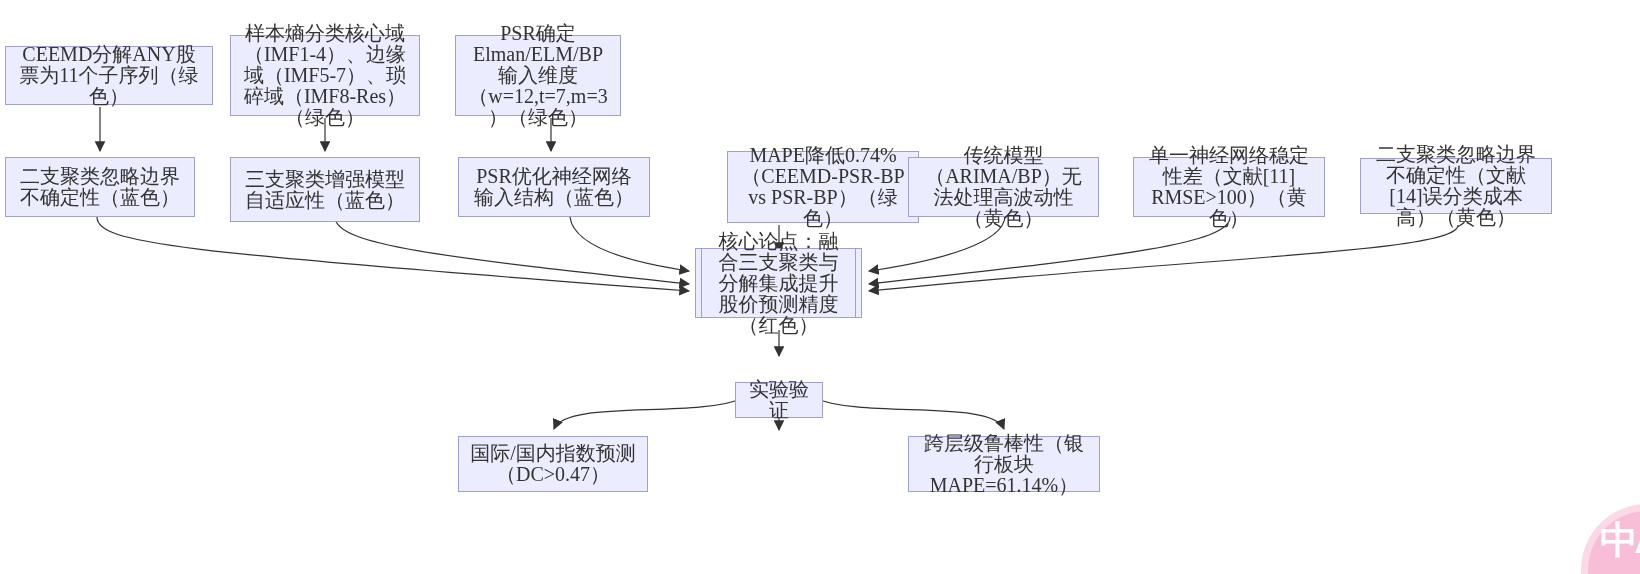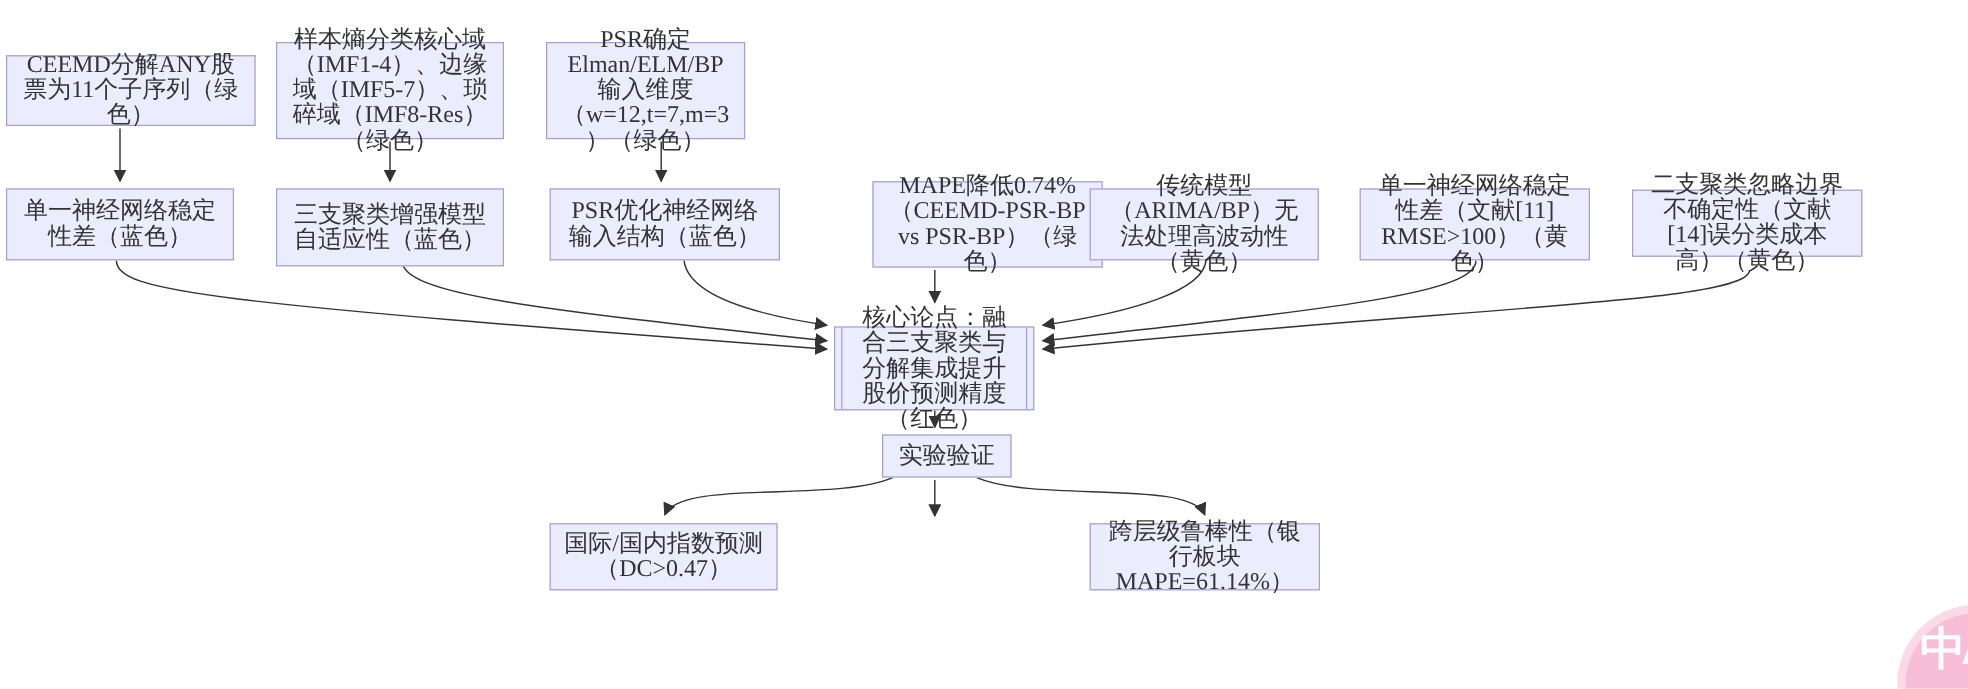--- a/index.html
+++ b/index.html
@@ -75,31 +75,31 @@
       <path d="M744 398 C695 419 567 399 554 429" marker-end="url(#arrow)"></path>
       <path d="M779 400 L779 430" marker-end="url(#arrow)"></path>
       <path d="M814 398 C863 419 991 399 1004 429" marker-end="url(#arrow)"></path>
     </g>
   </svg>
 
   <div class="node" style="left:5px;top:46px;width:208px;height:59px;">CEEMD分解ANY股票为11个子序列（绿色）</div>
   <div class="node" style="left:230px;top:35px;width:190px;height:81px;">样本熵分类核心域（IMF1-4）、边缘域（IMF5-7）、琐碎域（IMF8-Res）（绿色）</div>
   <div class="node" style="left:455px;top:35px;width:166px;height:81px;">PSR确定Elman/ELM/BP输入维度（w=12,t=7,m=3）（绿色）</div>
 
-  <div class="node" style="left:5px;top:157px;width:190px;height:60px;">单一神经网络稳定性差（蓝色）</div>
+  <div class="node" style="left:5px;top:157px;width:190px;height:60px;">二支聚类忽略边界不确定性（蓝色）</div>
   <div class="node" style="left:230px;top:157px;width:190px;height:65px;">三支聚类增强模型自适应性（蓝色）</div>
   <div class="node" style="left:458px;top:157px;width:192px;height:60px;">PSR优化神经网络输入结构（蓝色）</div>
   <div class="node" style="left:683px;top:151px;width:192px;height:72px;margin-left:44px;">MAPE降低0.74%（CEEMD-PSR-BP vs PSR-BP）（绿色）</div>
   <div class="node" style="left:908px;top:157px;width:191px;height:60px;">传统模型（ARIMA/BP）无法处理高波动性（黄色）</div>
   <div class="node" style="left:1133px;top:157px;width:192px;height:60px;">单一神经网络稳定性差（文献[11] RMSE&gt;100）（黄色）</div>
   <div class="node" style="left:1360px;top:158px;width:192px;height:56px;">二支聚类忽略边界不确定性（文献[14]误分类成本高）（黄色）</div>
 
-  <div class="node subroutine" style="left:695px;top:272px;width:167px;height:70px;">核心论点：融合三支聚类与分解集成提升股价预测精度（红色）</div>
+  <div class="node subroutine" style="left:695px;top:248px;width:167px;height:70px;">核心论点：融合三支聚类与分解集成提升股价预测精度（红色）</div>
 
-  <div class="node" style="left:735px;top:362px;width:108px;height:36px;">实验验证</div>
+  <div class="node" style="left:735px;top:382px;width:88px;height:36px;">实验验证</div>
 
   <div class="node" style="left:458px;top:436px;width:190px;height:56px;">国际/国内指数预测（DC&gt;0.47）</div>
   <div class="node" style="left:908px;top:436px;width:192px;height:56px;">跨层级鲁棒性（银行板块MAPE=61.14%）</div>
 
   <div class="translate-badge">
     <span class="glyph">中A</span>
   </div>
 
 </div>
 

